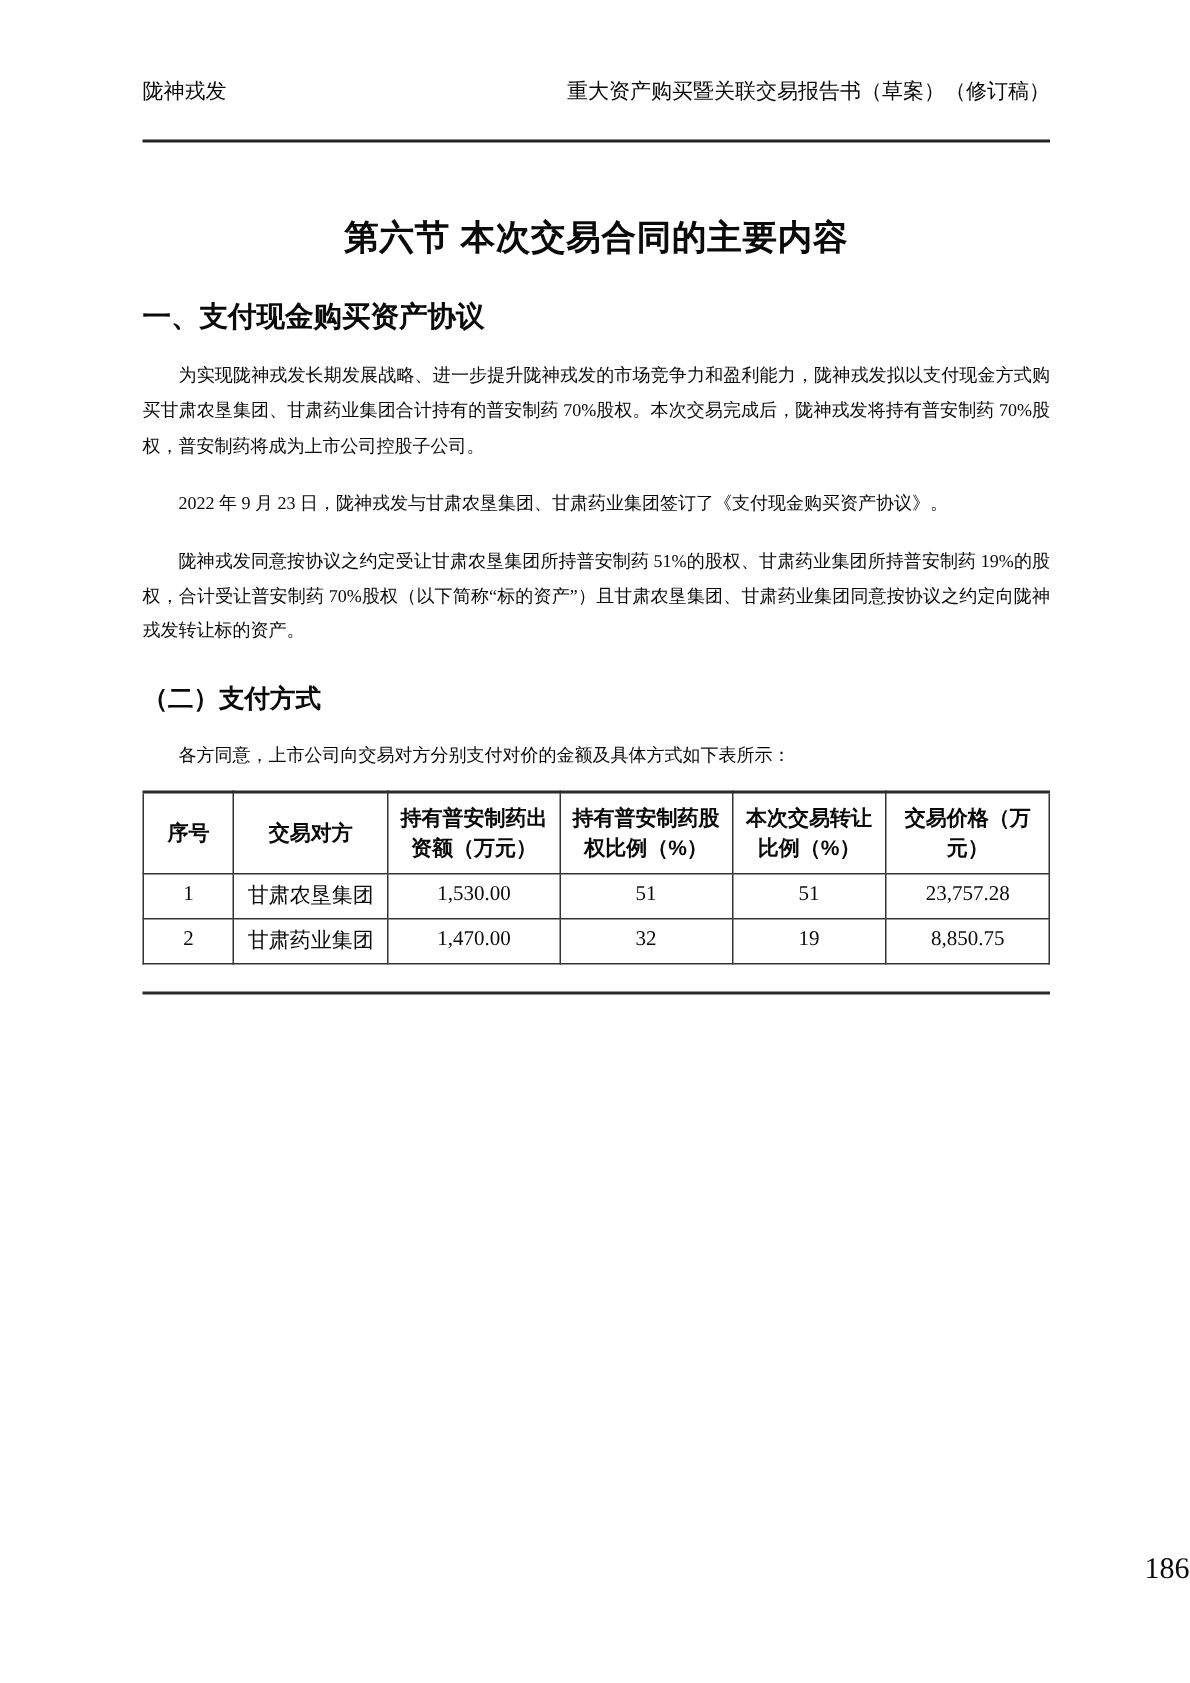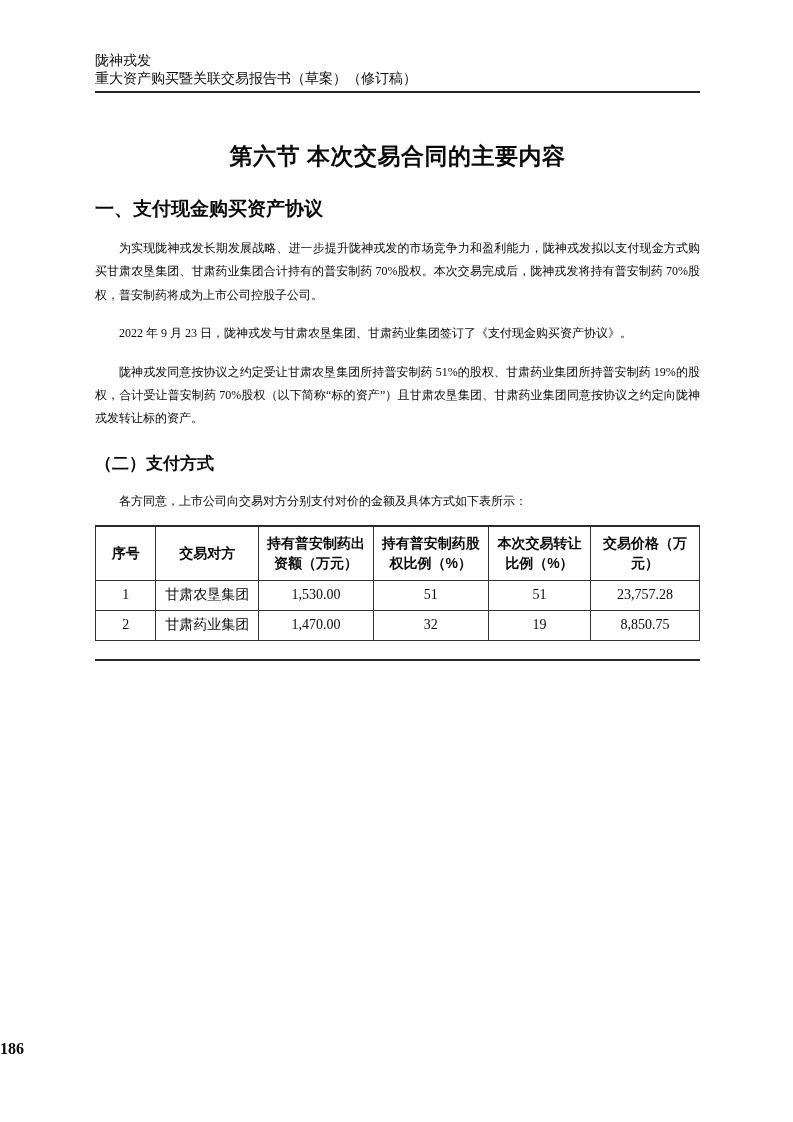--- a/index.html
+++ b/index.html
@@ -14,25 +14,24 @@
     height: 1122px;
     margin: 0 auto;
     background: #ffffff;
     padding: 52px 93px 0 95px;
     overflow: hidden;
   }
   
   .doc-header {
     display: flex;
     justify-content: space-between;
-    align-items: flex-start;
+    align-items: center;
     font-size: 14px;
-    padding-bottom: 3px;
+    padding-bottom: 23px;
     border-bottom: 2px solid #222222;
-    flex-direction: column;
   }
   
   .doc-title {
     margin-top: 48px;
     text-align: center;
     font-family: "Liberation Sans", "DejaVu Sans", sans-serif;
     font-weight: bold;
     font-size: 23px;
     letter-spacing: 0.5px;
   }
@@ -87,23 +86,22 @@
     height: 30px;
   }
   table.pay-table thead th { border-top: none; }
   table.pay-table tbody tr:last-child td { border-bottom: 1px solid #333333; }
   
   .doc-footer {
     position: absolute;
     left: 0;
     bottom: 64px;
     width: 100%;
-    text-align: left;
-    font-size: 16px;
-    font-weight: bold;
+    text-align: right;
+    font-size: 20px;
   }
 </style>
 </head>
 <body>
 
 <div class="page">
 
   <div class="doc-header">
     <span>陇神戎发</span>
     <span>重大资产购买暨关联交易报告书（草案）（修订稿）</span>

